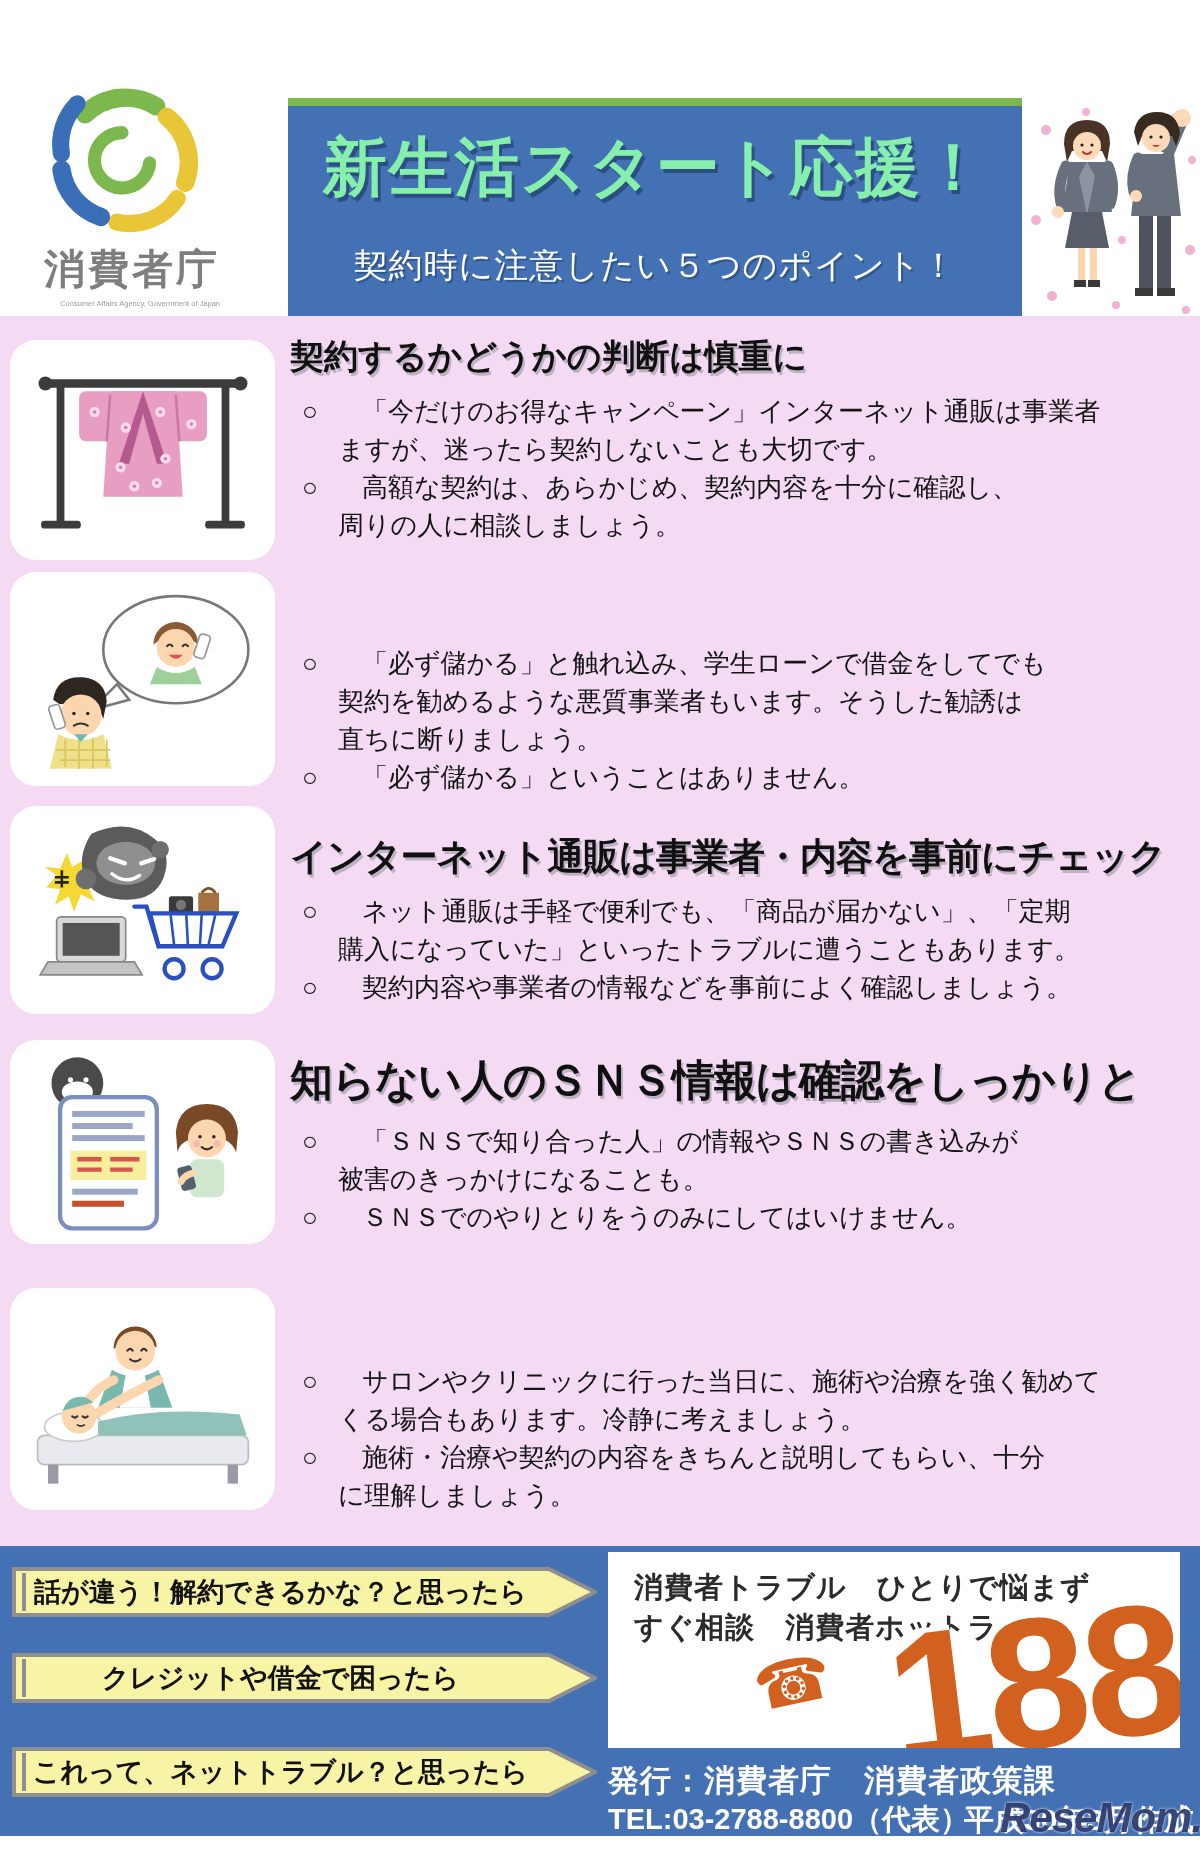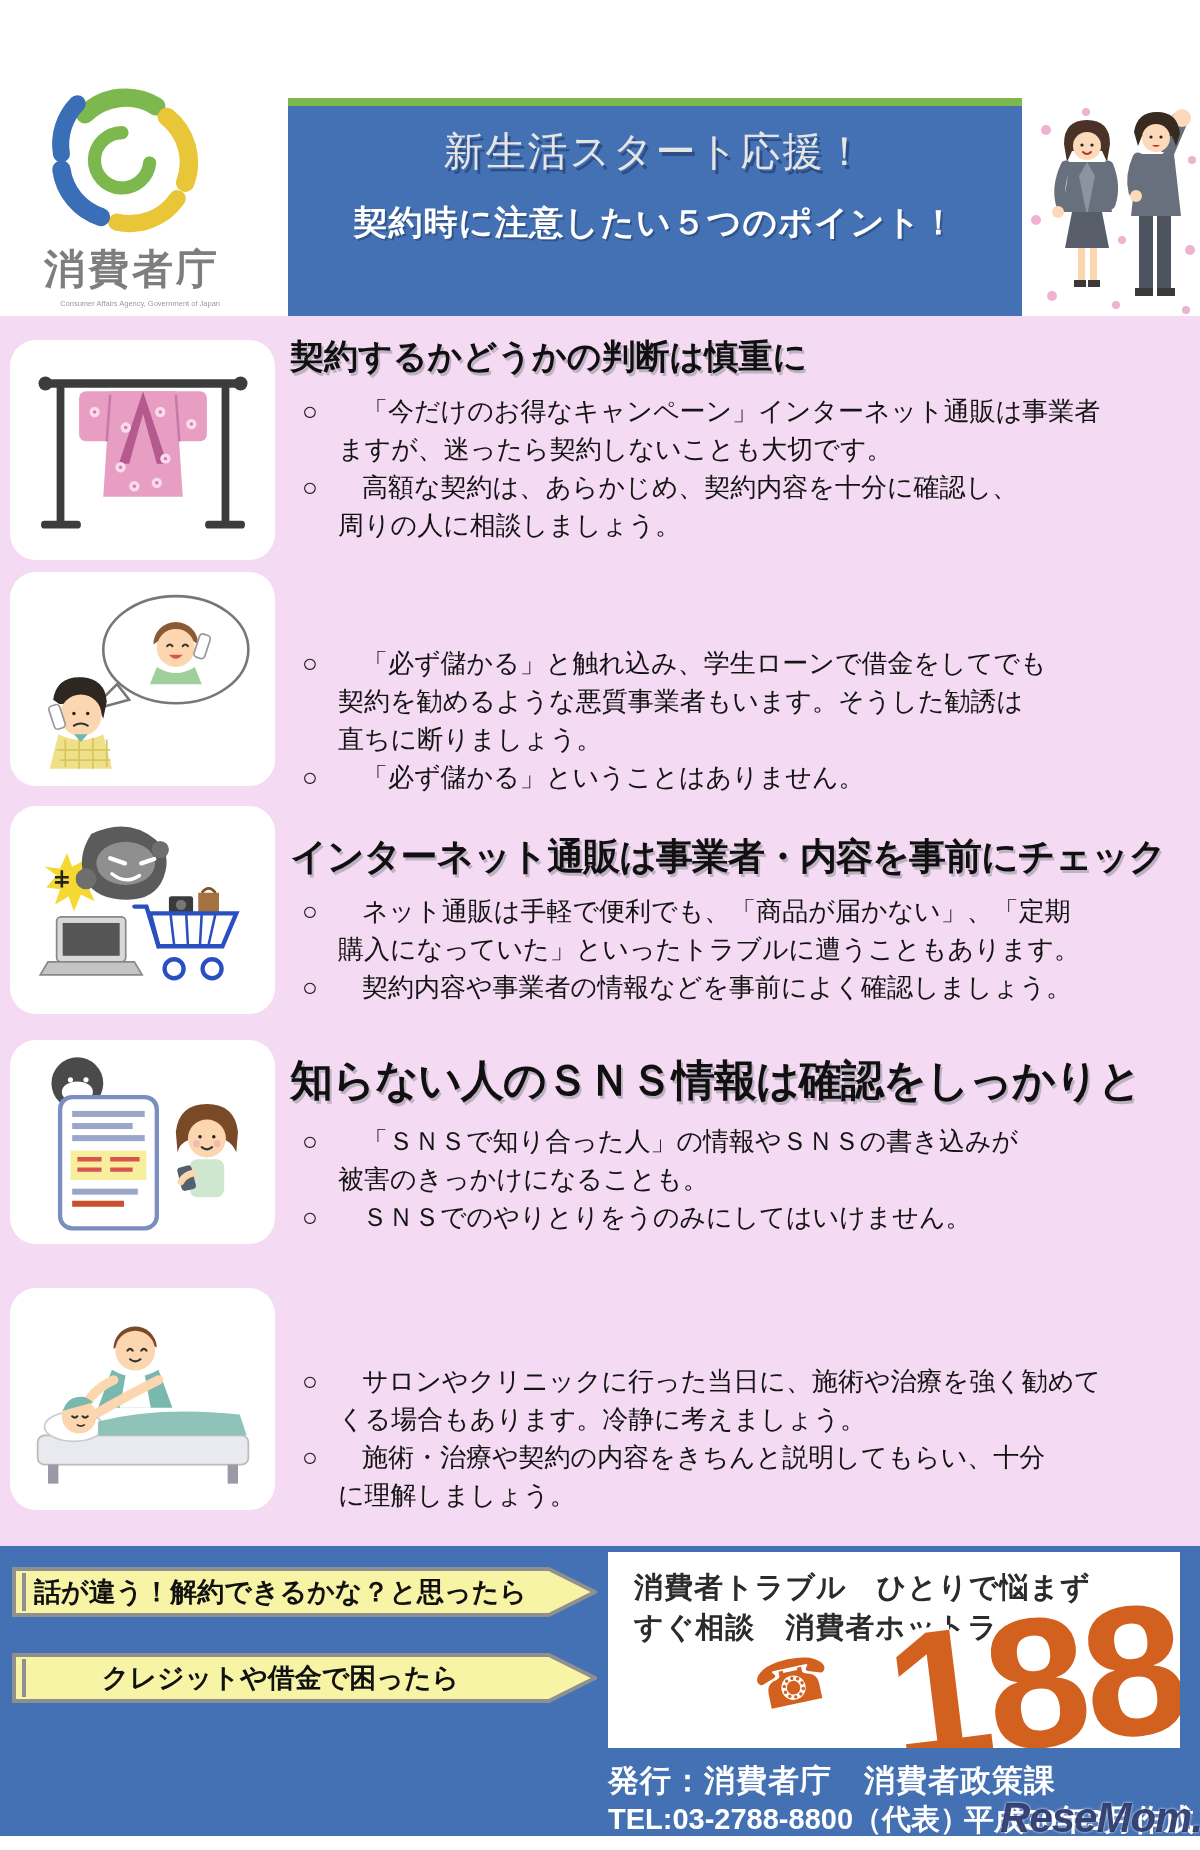--- a/index.html
+++ b/index.html
@@ -7,23 +7,23 @@
         font-family:"Liberation Sans","DejaVu Sans",sans-serif;overflow:hidden;}
 
   
   .logo{position:absolute;left:24px;top:80px;width:196px;text-align:right;}
   .logo svg{width:158px;height:158px;display:block;margin:0 auto;}
   .logo-name{font-size:41px;font-weight:700;color:#7e7e7e;letter-spacing:3px;margin-top:4px;white-space:nowrap;}
   .logo-en{font-size:7.5px;color:#9a9a9a;margin-top:2px;white-space:nowrap;}
 
   .banner{position:absolute;left:288px;top:98px;width:734px;height:210px;background:#4471b3;
           border-top:8px solid #7cb84e;display:flex;flex-direction:column;align-items:center;}
-  .title{margin-top:18px;font-size:40px;font-weight:400;color:#e5e5e5;letter-spacing:2px;white-space:nowrap;
+  .title{margin-top:18px;font-size:64px;font-weight:700;color:#86efac;letter-spacing:2px;white-space:nowrap;
          text-shadow:3px 4px 0 rgba(25,50,95,.55);}
-  .subtitle{margin-top:21px;font-size:34px;font-weight:700;color:#fff;letter-spacing:1px;white-space:nowrap;
+  .subtitle{margin-top:32px;font-size:34px;font-weight:400;color:#fff;letter-spacing:1px;white-space:nowrap;
          text-shadow:2px 2px 0 rgba(25,50,95,.45);}
 
   .people{position:absolute;left:1026px;top:100px;width:174px;height:240px;}
 
   
   .bodybg{position:absolute;left:0;top:316px;width:1200px;height:1230px;background:#f4daf3;}
 
   .illus-box{position:absolute;left:10px;width:265px;background:#fff;border-radius:26px;
              display:flex;align-items:center;justify-content:center;overflow:hidden;}
   #box1{top:340px;height:220px}
@@ -351,20 +351,27 @@
     </svg>
     <div class="atext">話が違う！解約できるかな？と思ったら</div>
   </div>
   <div class="arrow" id="a2">
     <svg viewBox="0 0 585 50">
       <polygon points="2,2 537,2 583,25 537,48 2,48" fill="#f8f4a6" stroke="#8f8f8f" stroke-width="4"></polygon>
       <line x1="12" y1="6" x2="12" y2="44" stroke="#8f8f8f" stroke-width="4"></line>
     </svg>
     <div class="atext">クレジットや借金で困ったら</div>
   </div>
+  <div class="arrow" id="a3">
+    <svg viewBox="0 0 585 50">
+      <polygon points="2,2 537,2 583,25 537,48 2,48" fill="#f8f4a6" stroke="#8f8f8f" stroke-width="4"></polygon>
+      <line x1="12" y1="6" x2="12" y2="44" stroke="#8f8f8f" stroke-width="4"></line>
+    </svg>
+    <div class="atext">これって、ネットトラブル？と思ったら</div>
+  </div>
 
   <div class="hotline">
     <div class="hl-line" id="hl1">消費者トラブル　ひとりで悩まず</div>
     <div class="hl-line" id="hl2">すぐ相談　消費者ホットライン</div>
     <div class="hl-phone">☎</div>
     <div class="hl-num">188</div>
   </div>
 
   <div class="pub">発行：消費者庁　消費者政策課</div>
   <div class="tel">TEL:03-2788-8800（代表）</div>

